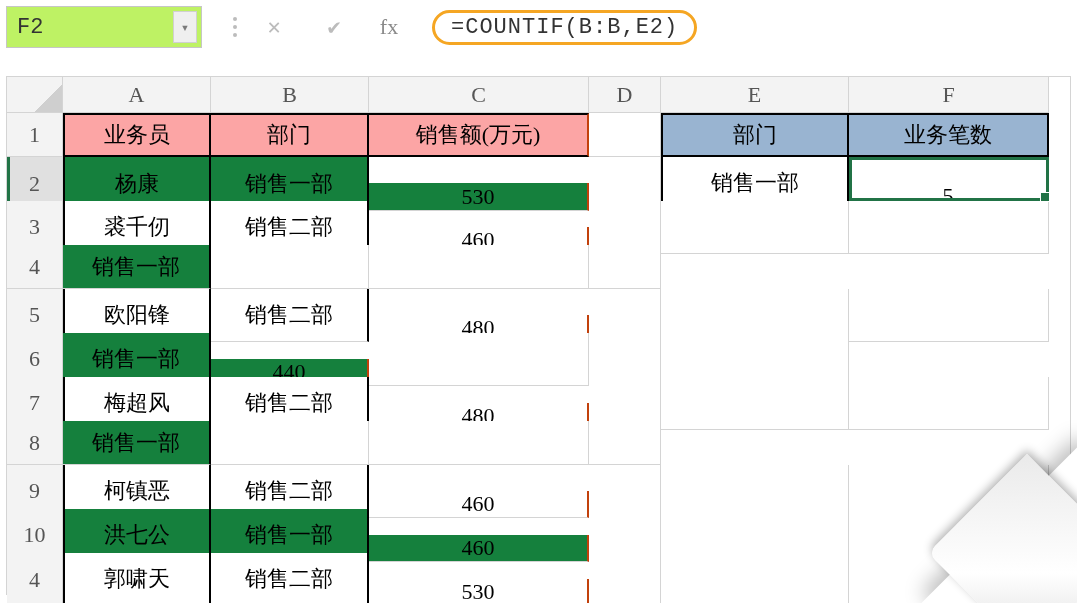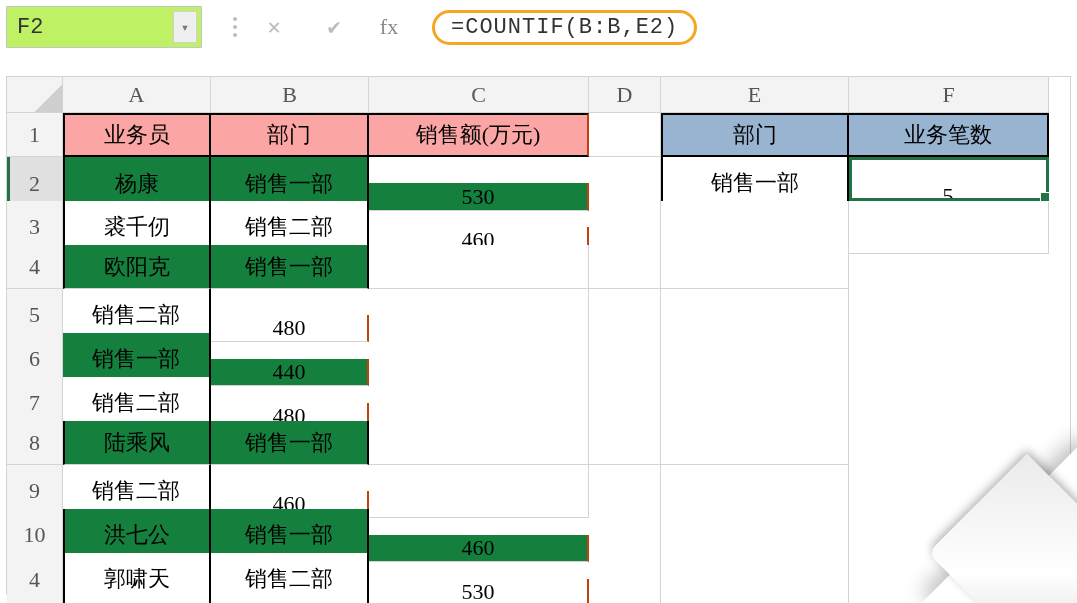--- a/index.html
+++ b/index.html
@@ -299,65 +299,66 @@
       <div class="cell A">裘千仞</div>
       <div class="cell B">销售二部</div>
       <div class="cell C num">460</div>
       <div class="cell D"></div>
       <div class="cell E"></div>
       <div class="cell F"></div>
     </div>
 
     <div class="row tbl pink">
       <div class="rh">4</div>
-      <div class="cell A">欧阳克</div>
       <div class="cell B">销售一部</div>
       <div class="cell D"></div>
       <div class="cell E"></div>
       <div class="cell F"></div>
     </div>
 
     <div class="row tbl">
       <div class="rh">5</div>
+      <div class="cell A">欧阳锋</div>
       <div class="cell B">销售二部</div>
       <div class="cell C num">480</div>
       <div class="cell D"></div>
       <div class="cell E"></div>
       <div class="cell F"></div>
     </div>
 
     <div class="row tbl pink">
       <div class="rh">6</div>
       <div class="cell B">销售一部</div>
       <div class="cell C num">440</div>
       <div class="cell D"></div>
       <div class="cell E"></div>
       <div class="cell F"></div>
     </div>
 
     <div class="row tbl">
       <div class="rh">7</div>
+      <div class="cell A">梅超风</div>
       <div class="cell B">销售二部</div>
       <div class="cell C num">480</div>
       <div class="cell D"></div>
       <div class="cell E"></div>
       <div class="cell F"></div>
     </div>
 
     <div class="row tbl pink">
       <div class="rh">8</div>
-      <div class="cell A">陆乘风</div>
       <div class="cell B">销售一部</div>
       <div class="cell D"></div>
       <div class="cell E"></div>
       <div class="cell F"></div>
     </div>
 
     <div class="row tbl">
       <div class="rh">9</div>
+      <div class="cell A">柯镇恶</div>
       <div class="cell B">销售二部</div>
       <div class="cell C num">460</div>
       <div class="cell D"></div>
       <div class="cell E"></div>
       <div class="cell F"></div>
     </div>
 
     <div class="row tbl pink">
       <div class="rh">10</div>
       <div class="cell A">洪七公</div>

